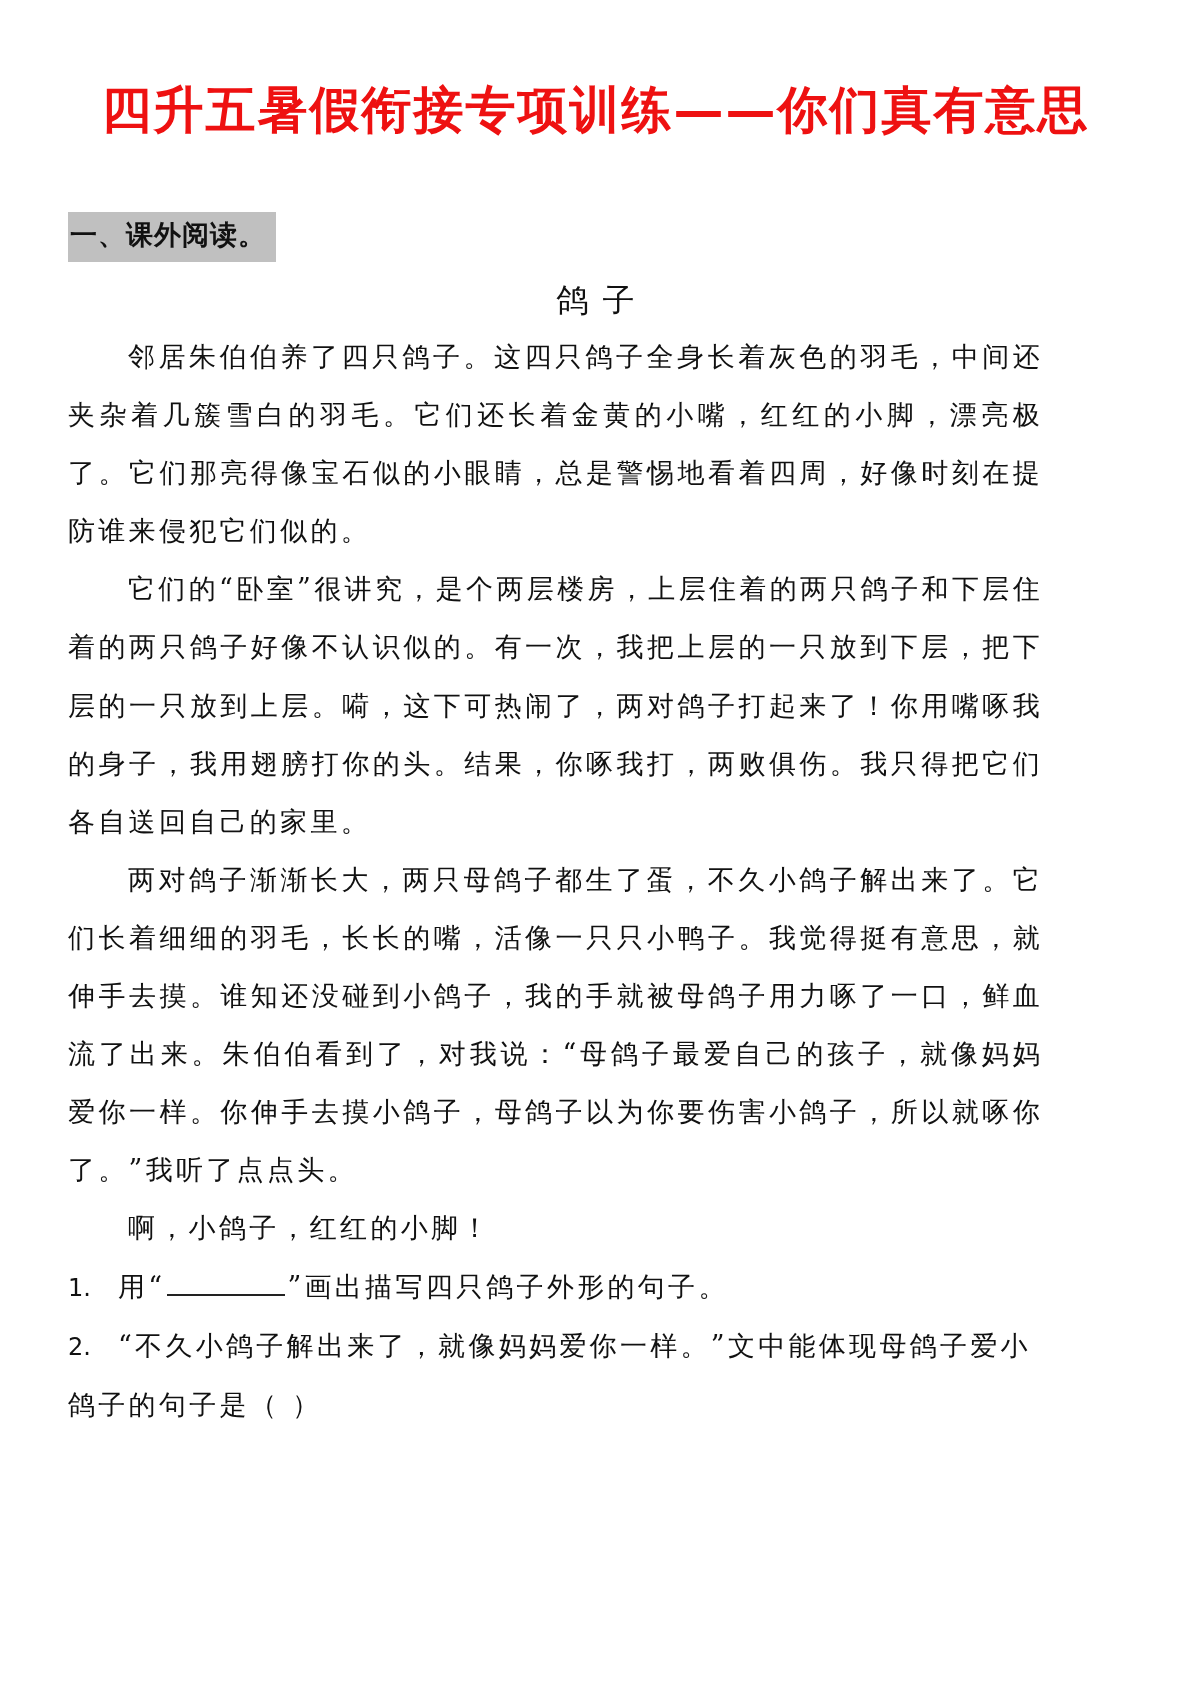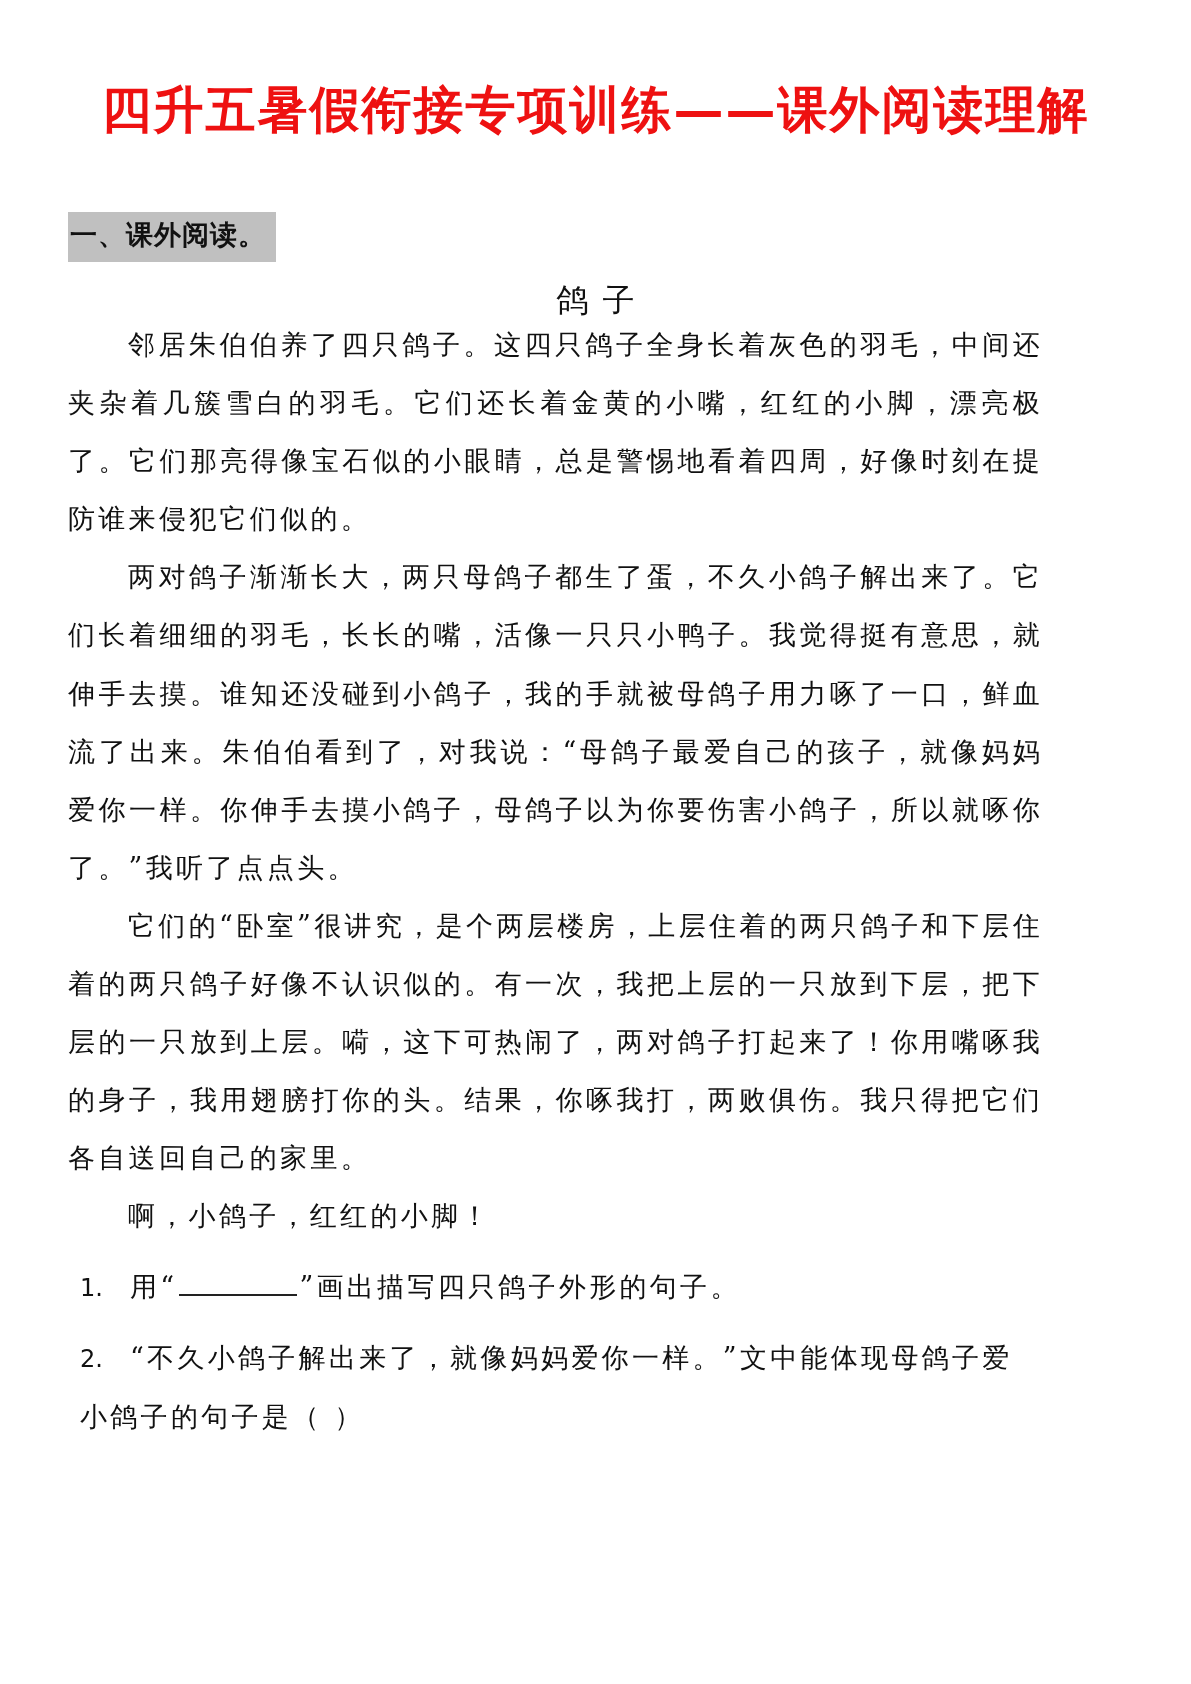--- a/index.html
+++ b/index.html
@@ -51,34 +51,34 @@
       width: 1191px;
       text-align: center;
       font-size: 32px;
       line-height: 40px;
       letter-spacing: 14px;
       padding-left: 14px;
       box-sizing: border-box;
     }
     .body-text {
       position: absolute;
-      top: 316px;
+      top: 328px;
       left: 68px;
       width: 975px;
       font-size: 27px;
       line-height: 58.1px;
       letter-spacing: 3.3px;
     }
     .para {
       margin: 0;
       text-indent: 60px;
       text-align: justify;
     }
     .q-line {
-      margin: 12px;
+      margin: 0;
       text-indent: 0;
     }
     .q-num {
       display: inline-block;
       width: 50px;
       letter-spacing: 0;
       font-family: "DejaVu Sans", "Liberation Sans", sans-serif;
       font-size: 24px;
     }
     .blank {
@@ -86,30 +86,30 @@
       width: 118px;
       height: 26px;
       border-bottom: 2px solid #222;
       vertical-align: baseline;
       margin: 0 2px;
     }
   </style>
 </head>
 <body>
 
-<div class="page-title" style="color: rgb(238, 17, 17);">四升五暑假衔接专项训练——课外阅读理解</div>
+<div class="page-title" style="color: rgb(238, 17, 17);">四升五暑假衔接专项训练——你们真有意思</div>
 
 <div class="section-header" style="background: rgb(192, 192, 192);">一、课外阅读。</div>
 
 <div class="passage-title">鸽子</div>
 
 <div class="body-text">
   <p class="para">邻居朱伯伯养了四只鸽子。这四只鸽子全身长着灰色的羽毛，中间还夹杂着几簇雪白的羽毛。它们还长着金黄的小嘴，红红的小脚，漂亮极了。它们那亮得像宝石似的小眼睛，总是警惕地看着四周，好像时刻在提防谁来侵犯它们似的。</p>
+  <p class="para">它们的“卧室”很讲究，是个两层楼房，上层住着的两只鸽子和下层住着的两只鸽子好像不认识似的。有一次，我把上层的一只放到下层，把下层的一只放到上层。嗬，这下可热闹了，两对鸽子打起来了！你用嘴啄我的身子，我用翅膀打你的头。结果，你啄我打，两败俱伤。我只得把它们各自送回自己的家里。</p>
   <p class="para">两对鸽子渐渐长大，两只母鸽子都生了蛋，不久小鸽子解出来了。它们长着细细的羽毛，长长的嘴，活像一只只小鸭子。我觉得挺有意思，就伸手去摸。谁知还没碰到小鸽子，我的手就被母鸽子用力啄了一口，鲜血流了出来。朱伯伯看到了，对我说：“母鸽子最爱自己的孩子，就像妈妈爱你一样。你伸手去摸小鸽子，母鸽子以为你要伤害小鸽子，所以就啄你了。”我听了点点头。</p>
-  <p class="para">它们的“卧室”很讲究，是个两层楼房，上层住着的两只鸽子和下层住着的两只鸽子好像不认识似的。有一次，我把上层的一只放到下层，把下层的一只放到上层。嗬，这下可热闹了，两对鸽子打起来了！你用嘴啄我的身子，我用翅膀打你的头。结果，你啄我打，两败俱伤。我只得把它们各自送回自己的家里。</p>
   <p class="para">啊，小鸽子，红红的小脚！</p>
 
   <p class="q-line">
     <span class="q-num">1.</span><span>用“</span><span class="blank"></span><span>”画出描写四只鸽子外形的句子。</span>
   </p>
   <p class="q-line">
     <span class="q-num">2.</span><span>“不久小鸽子解出来了，就像妈妈爱你一样。”文中能体现母鸽子爱小鸽子的句子是（  ）</span>
   </p>
 </div>
 

